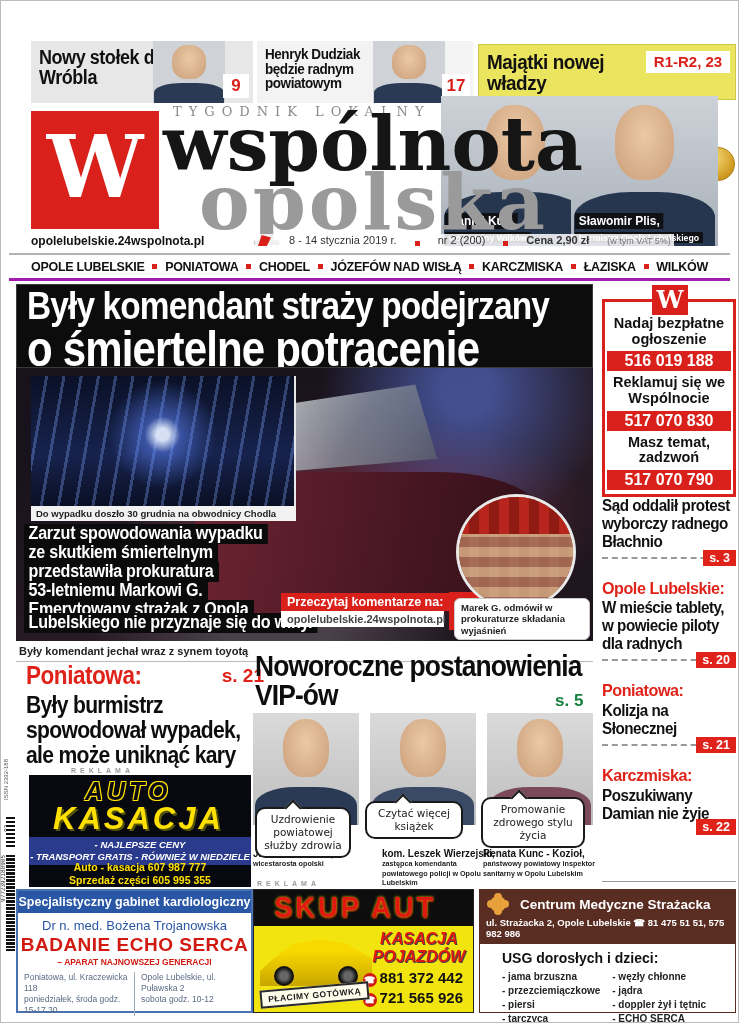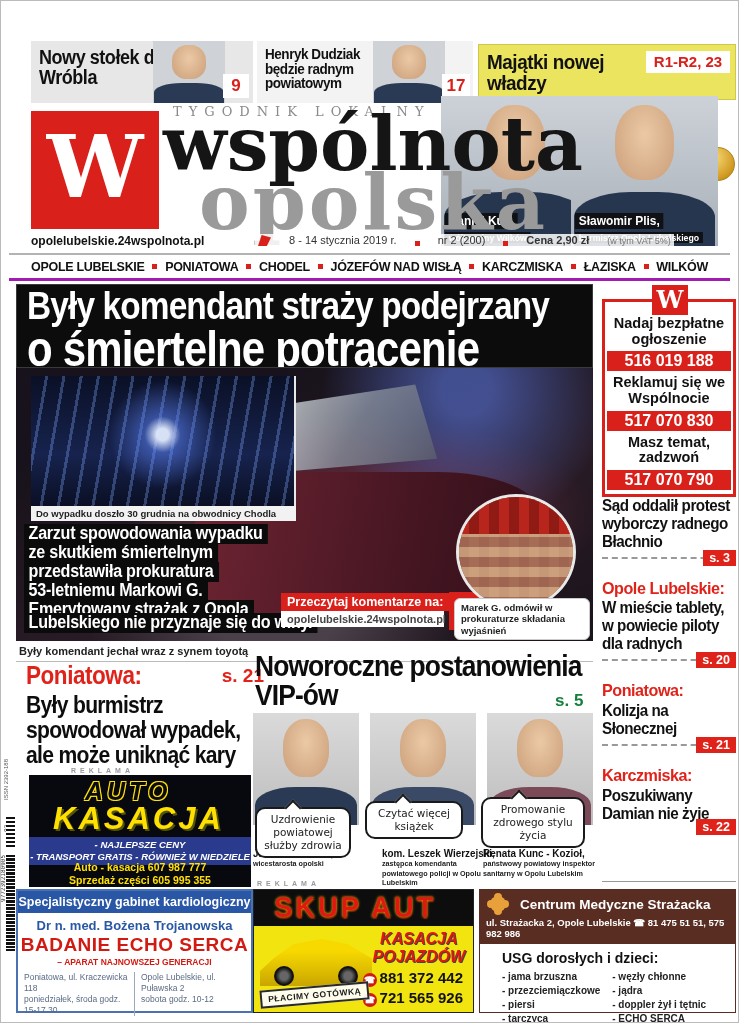--- a/index.html
+++ b/index.html
@@ -119,21 +119,21 @@
   .b2{left:112px;top:150px;width:98px}
   .b3{left:228px;top:146px;width:104px}
   .vcap{position:absolute;top:196px;width:114px}
   .vc1{left:0}.vc2{left:129px}.vc3{left:230px}
   .vcap-name{font-weight:bold;font-size:11px;color:#111;transform:scaleX(.9);transform-origin:left;white-space:nowrap}
   .vcap-role{font-weight:bold;font-size:8px;color:#222;line-height:1.2;transform:scaleX(.9);transform-origin:left top;width:111%}
 
   
   .kard{position:absolute;left:15px;top:888px;width:237px;height:124px;border:2px solid #4a72b2;background:#fff}
   .kard-h{background:#2a57a5;color:#fff;font-weight:bold;font-size:12.5px;text-align:center;padding:4px 0}
-  .kard-doc{color:#2a57a5;font-weight:bold;font-size:13px;text-align:center;margin-top:5px}
+  .kard-doc{color:#2a57a5;font-weight:normal;font-size:13px;text-align:center;margin-top:5px}
   .kard-echo{color:#d11a12;font-weight:bold;font-size:19px;text-align:center;letter-spacing:.5px;margin-top:1px}
   .kard-note{color:#d11a12;font-weight:bold;font-size:8.5px;text-align:center;margin-top:1px}
   .kard-cols{display:flex;margin-top:5px;font-size:8.5px;color:#5b6b85;line-height:1.3}
   .kc{flex:1;padding:0 6px}
   .kc+.kc{border-left:1px solid #9aaabb}
   .kard-tel{color:#2a57a5;font-weight:bold;font-size:13px;text-align:center;margin-top:4px;letter-spacing:1px}
 
   
   .skup{position:absolute;left:252px;top:888px;width:221px;height:124px;background:#f2e40e;border:1px solid #222;overflow:hidden}
   .skup-top{position:absolute;left:0;top:0;width:100%;height:36px;background:#0d0d0d}

